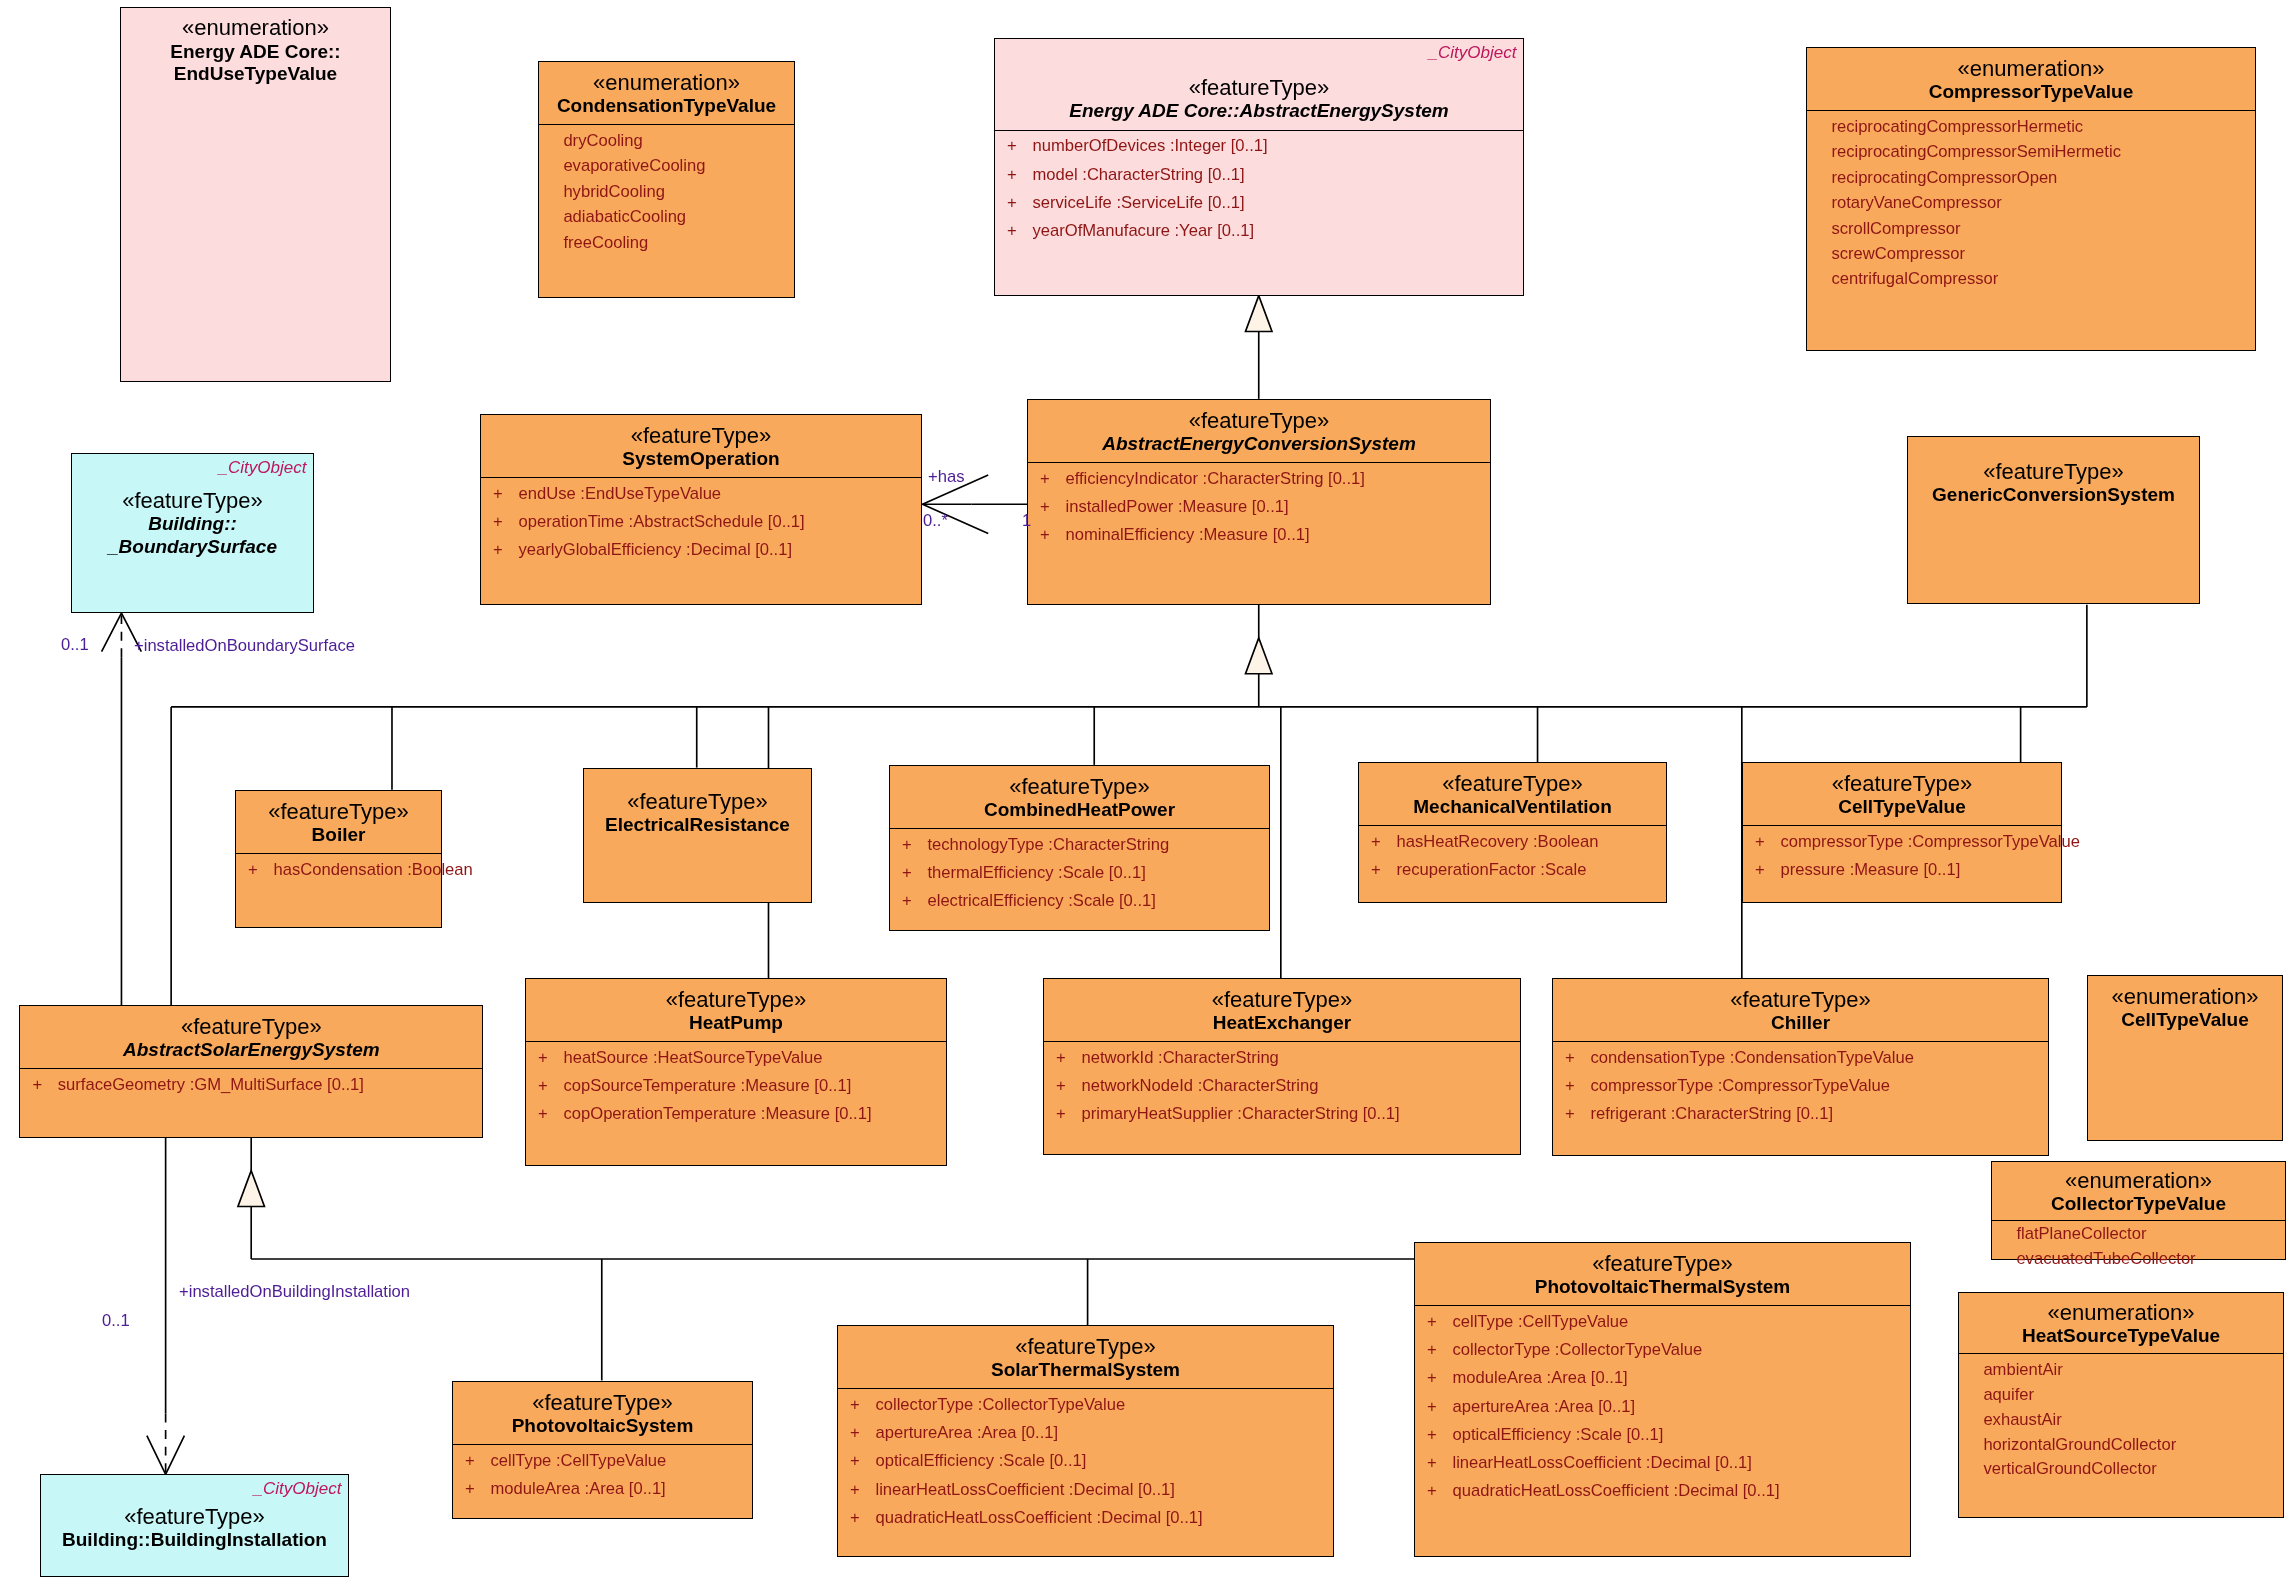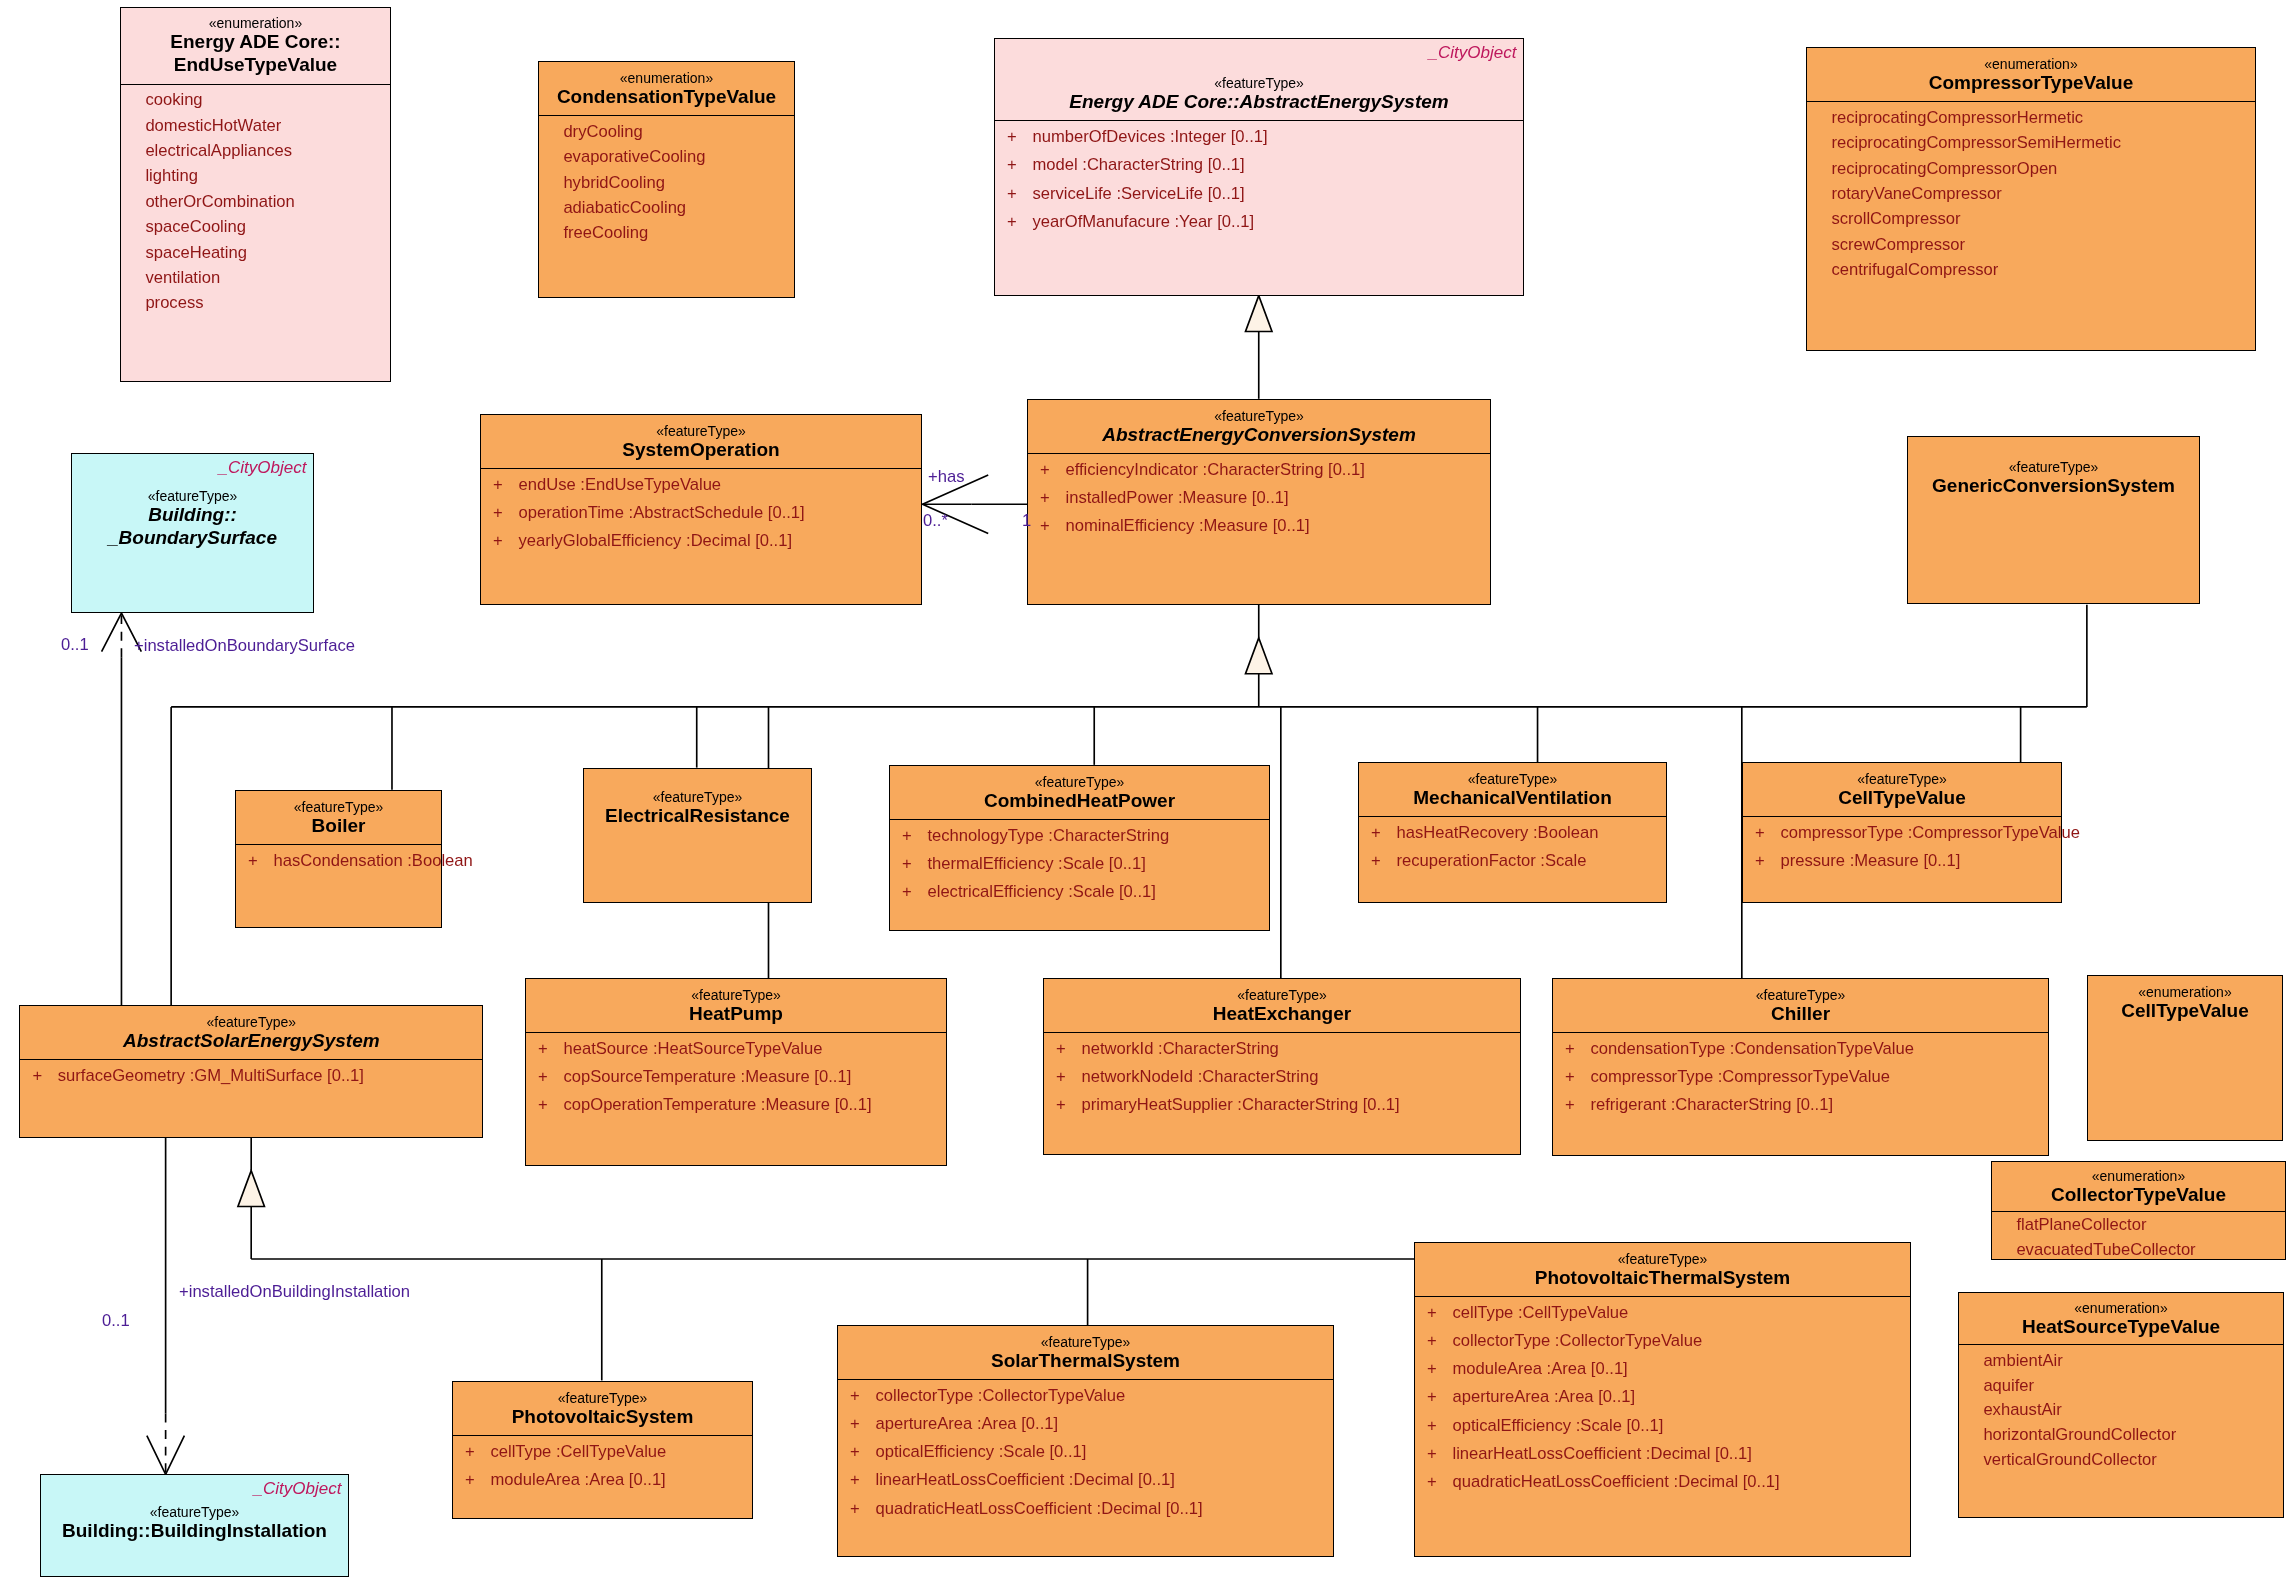--- a/index.html
+++ b/index.html
@@ -24,21 +24,21 @@
     padding:7.7px 5.5px 6.6px 5.5px;
     text-align:center;
     position:relative;
   }
   .body{
     border-top:1.1px solid #000;
     padding:7.7px 4.4px 7.7px 4.4px;
     flex:1 1 auto;
   }
   .stereo{
-    font-size:14px;color:#000;line-height:1.15;
+    font-size:22px;color:#000;line-height:1.15;
     display:block;
   }
   .cname{
     font-size:19px;font-weight:bold;color:#000;line-height:1.2;
     display:block;
   }
   .cname.ital{font-style:italic;}
   .cityobj{
     position:absolute;right:6.6px;top:4.4px;
     font-size:17px;font-style:italic;color:#be185d;
@@ -118,31 +118,20 @@
     <line x1="300" y1="2560" x2="300" y2="2670" stroke="#000" stroke-width="3" stroke-dasharray="16,14"></line>
     <polyline points="266,2600 300,2670 334,2600" fill="none" stroke="#000" stroke-width="3"></polyline>
   </svg>
 
   <div class="uml pink" style="left:120px;top:6.6px;width:271px;height:375px;">
     <div class="hdr">
       <span class="stereo">«enumeration»</span>
       <span class="cname">Energy ADE Core::</span>
       <span class="cname">EndUseTypeValue</span>
     </div>
-    <div class="body">
-      <div class="lit">cooking</div>
-      <div class="lit">domesticHotWater</div>
-      <div class="lit">electricalAppliances</div>
-      <div class="lit">lighting</div>
-      <div class="lit">otherOrCombination</div>
-      <div class="lit">spaceCooling</div>
-      <div class="lit">spaceHeating</div>
-      <div class="lit">ventilation</div>
-      <div class="lit">process</div>
-    </div>
   </div>
 
   <div class="uml" style="left:538px;top:61px;width:257px;height:237px;">
     <div class="hdr">
       <span class="stereo">«enumeration»</span>
       <span class="cname">CondensationTypeValue</span>
     </div>
     <div class="body">
       <div class="lit">dryCooling</div>
       <div class="lit">evaporativeCooling</div>

